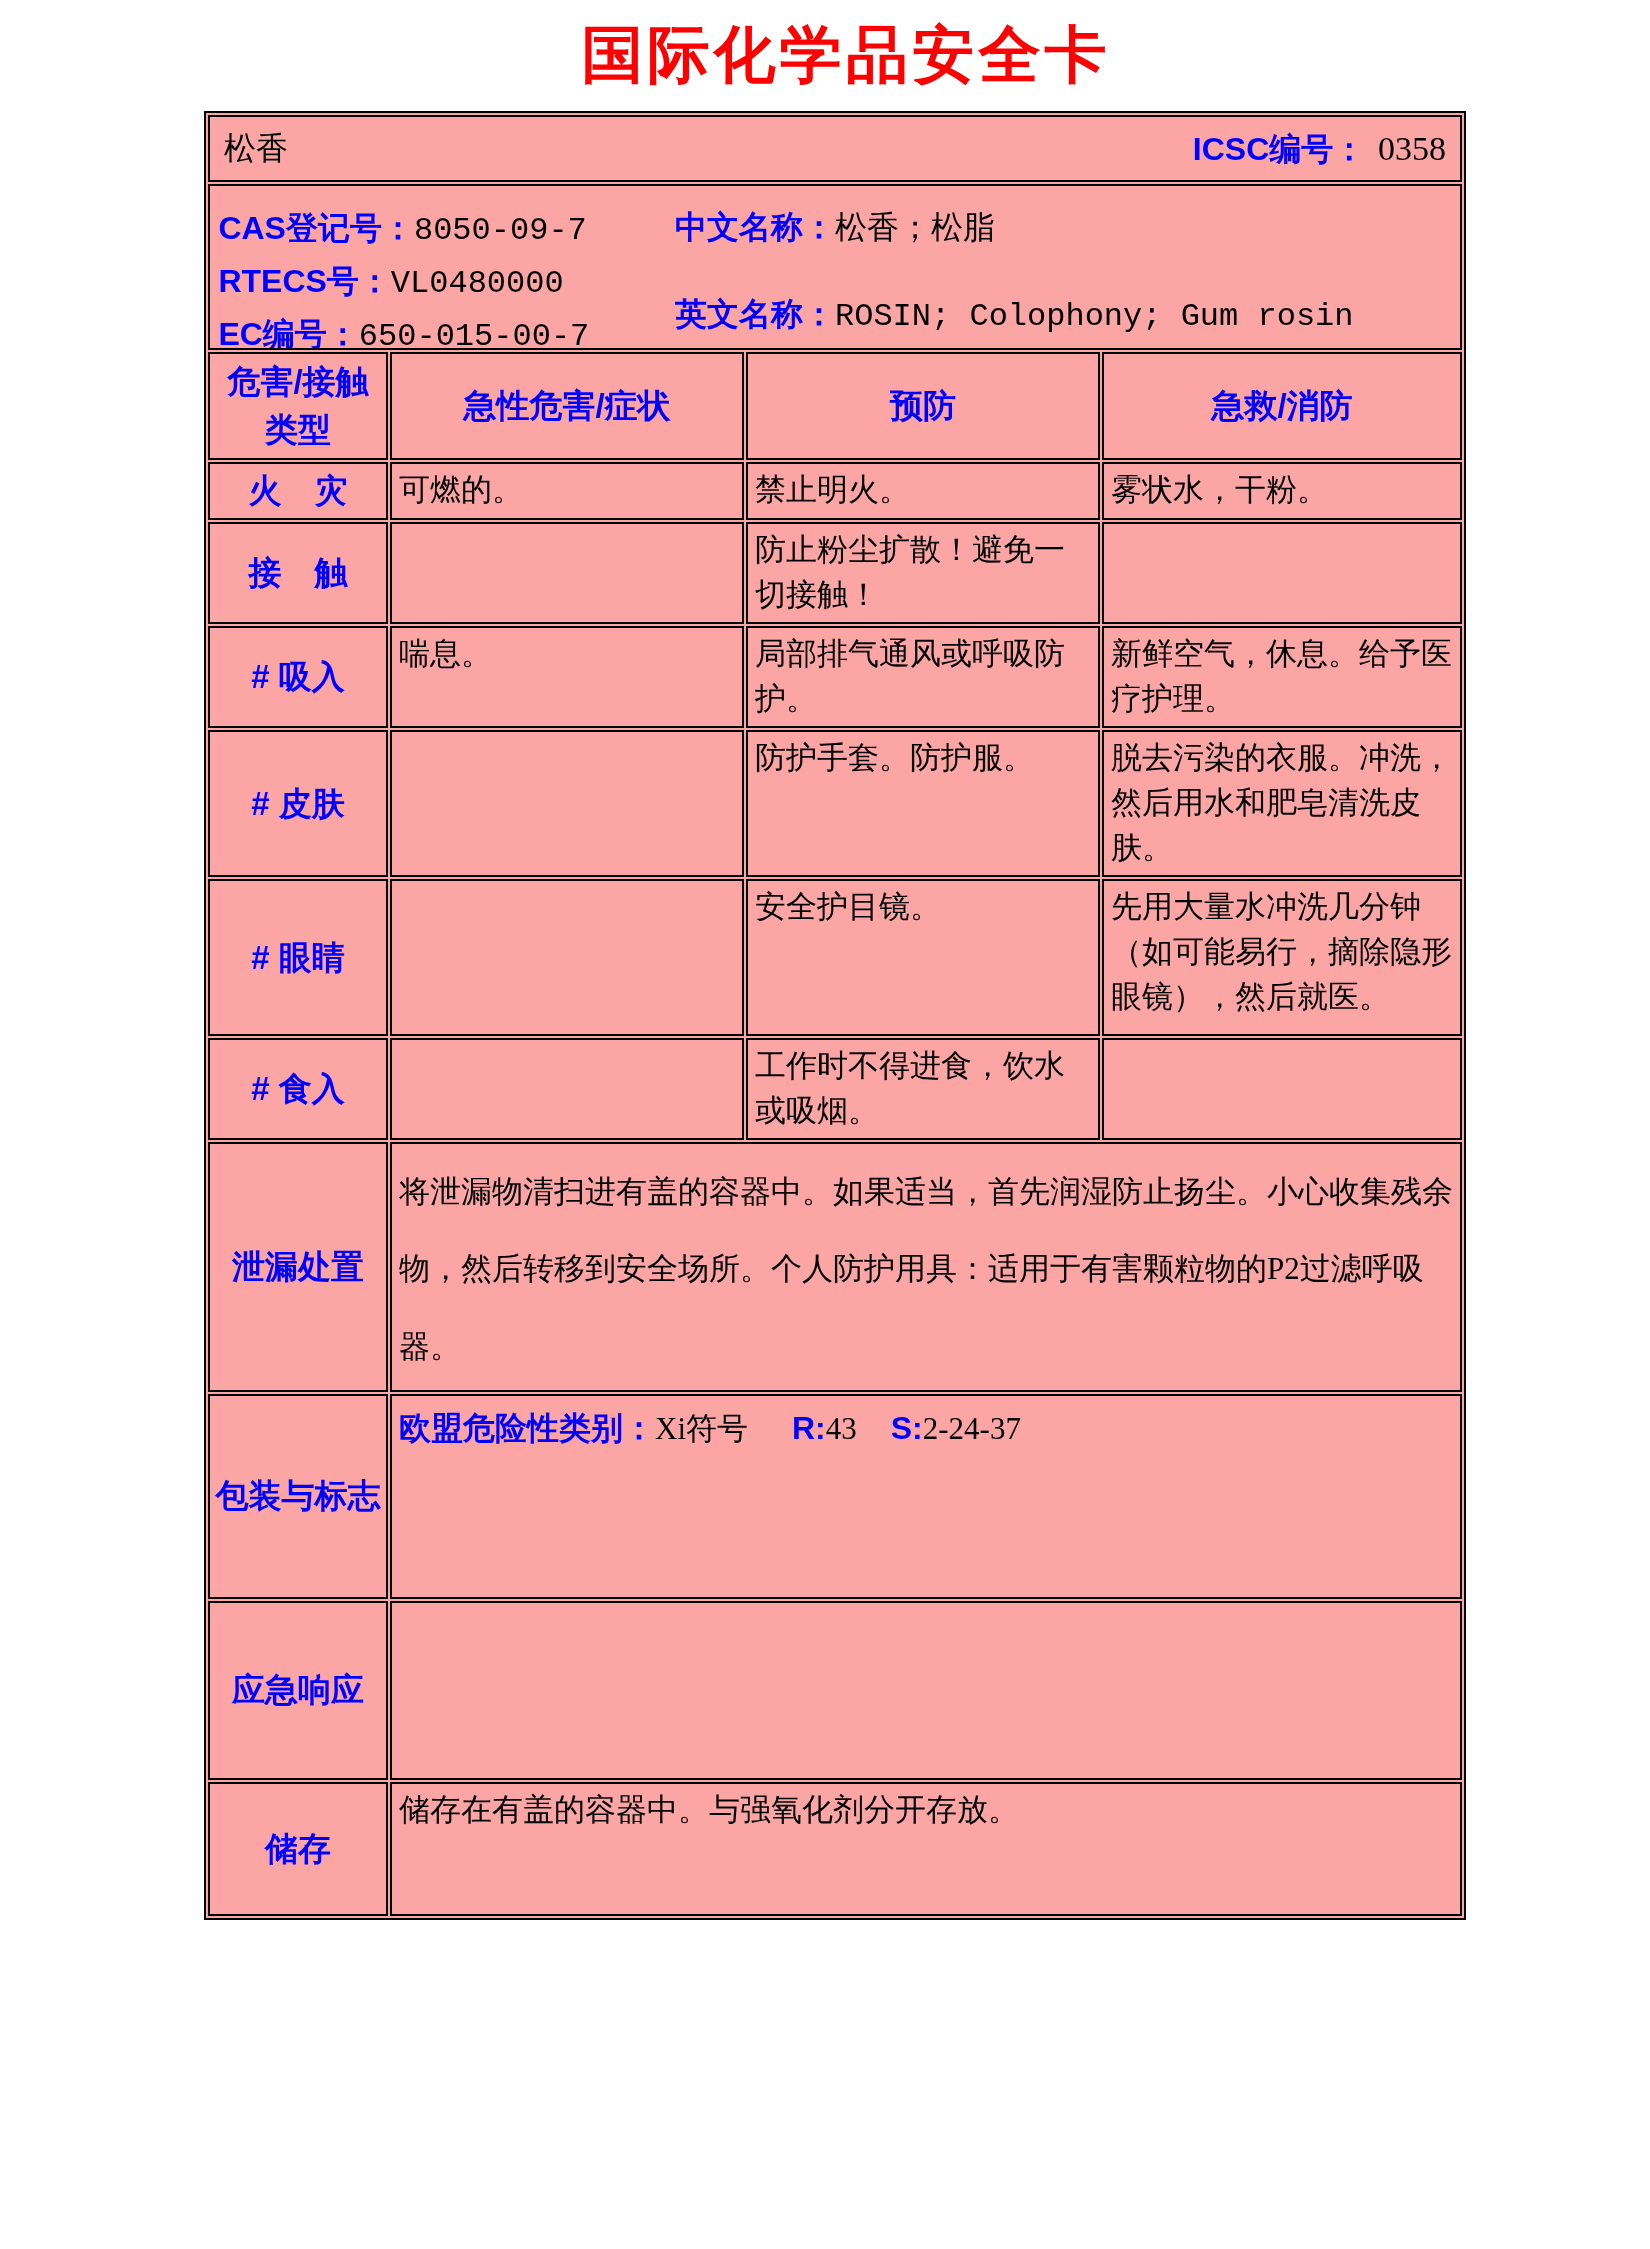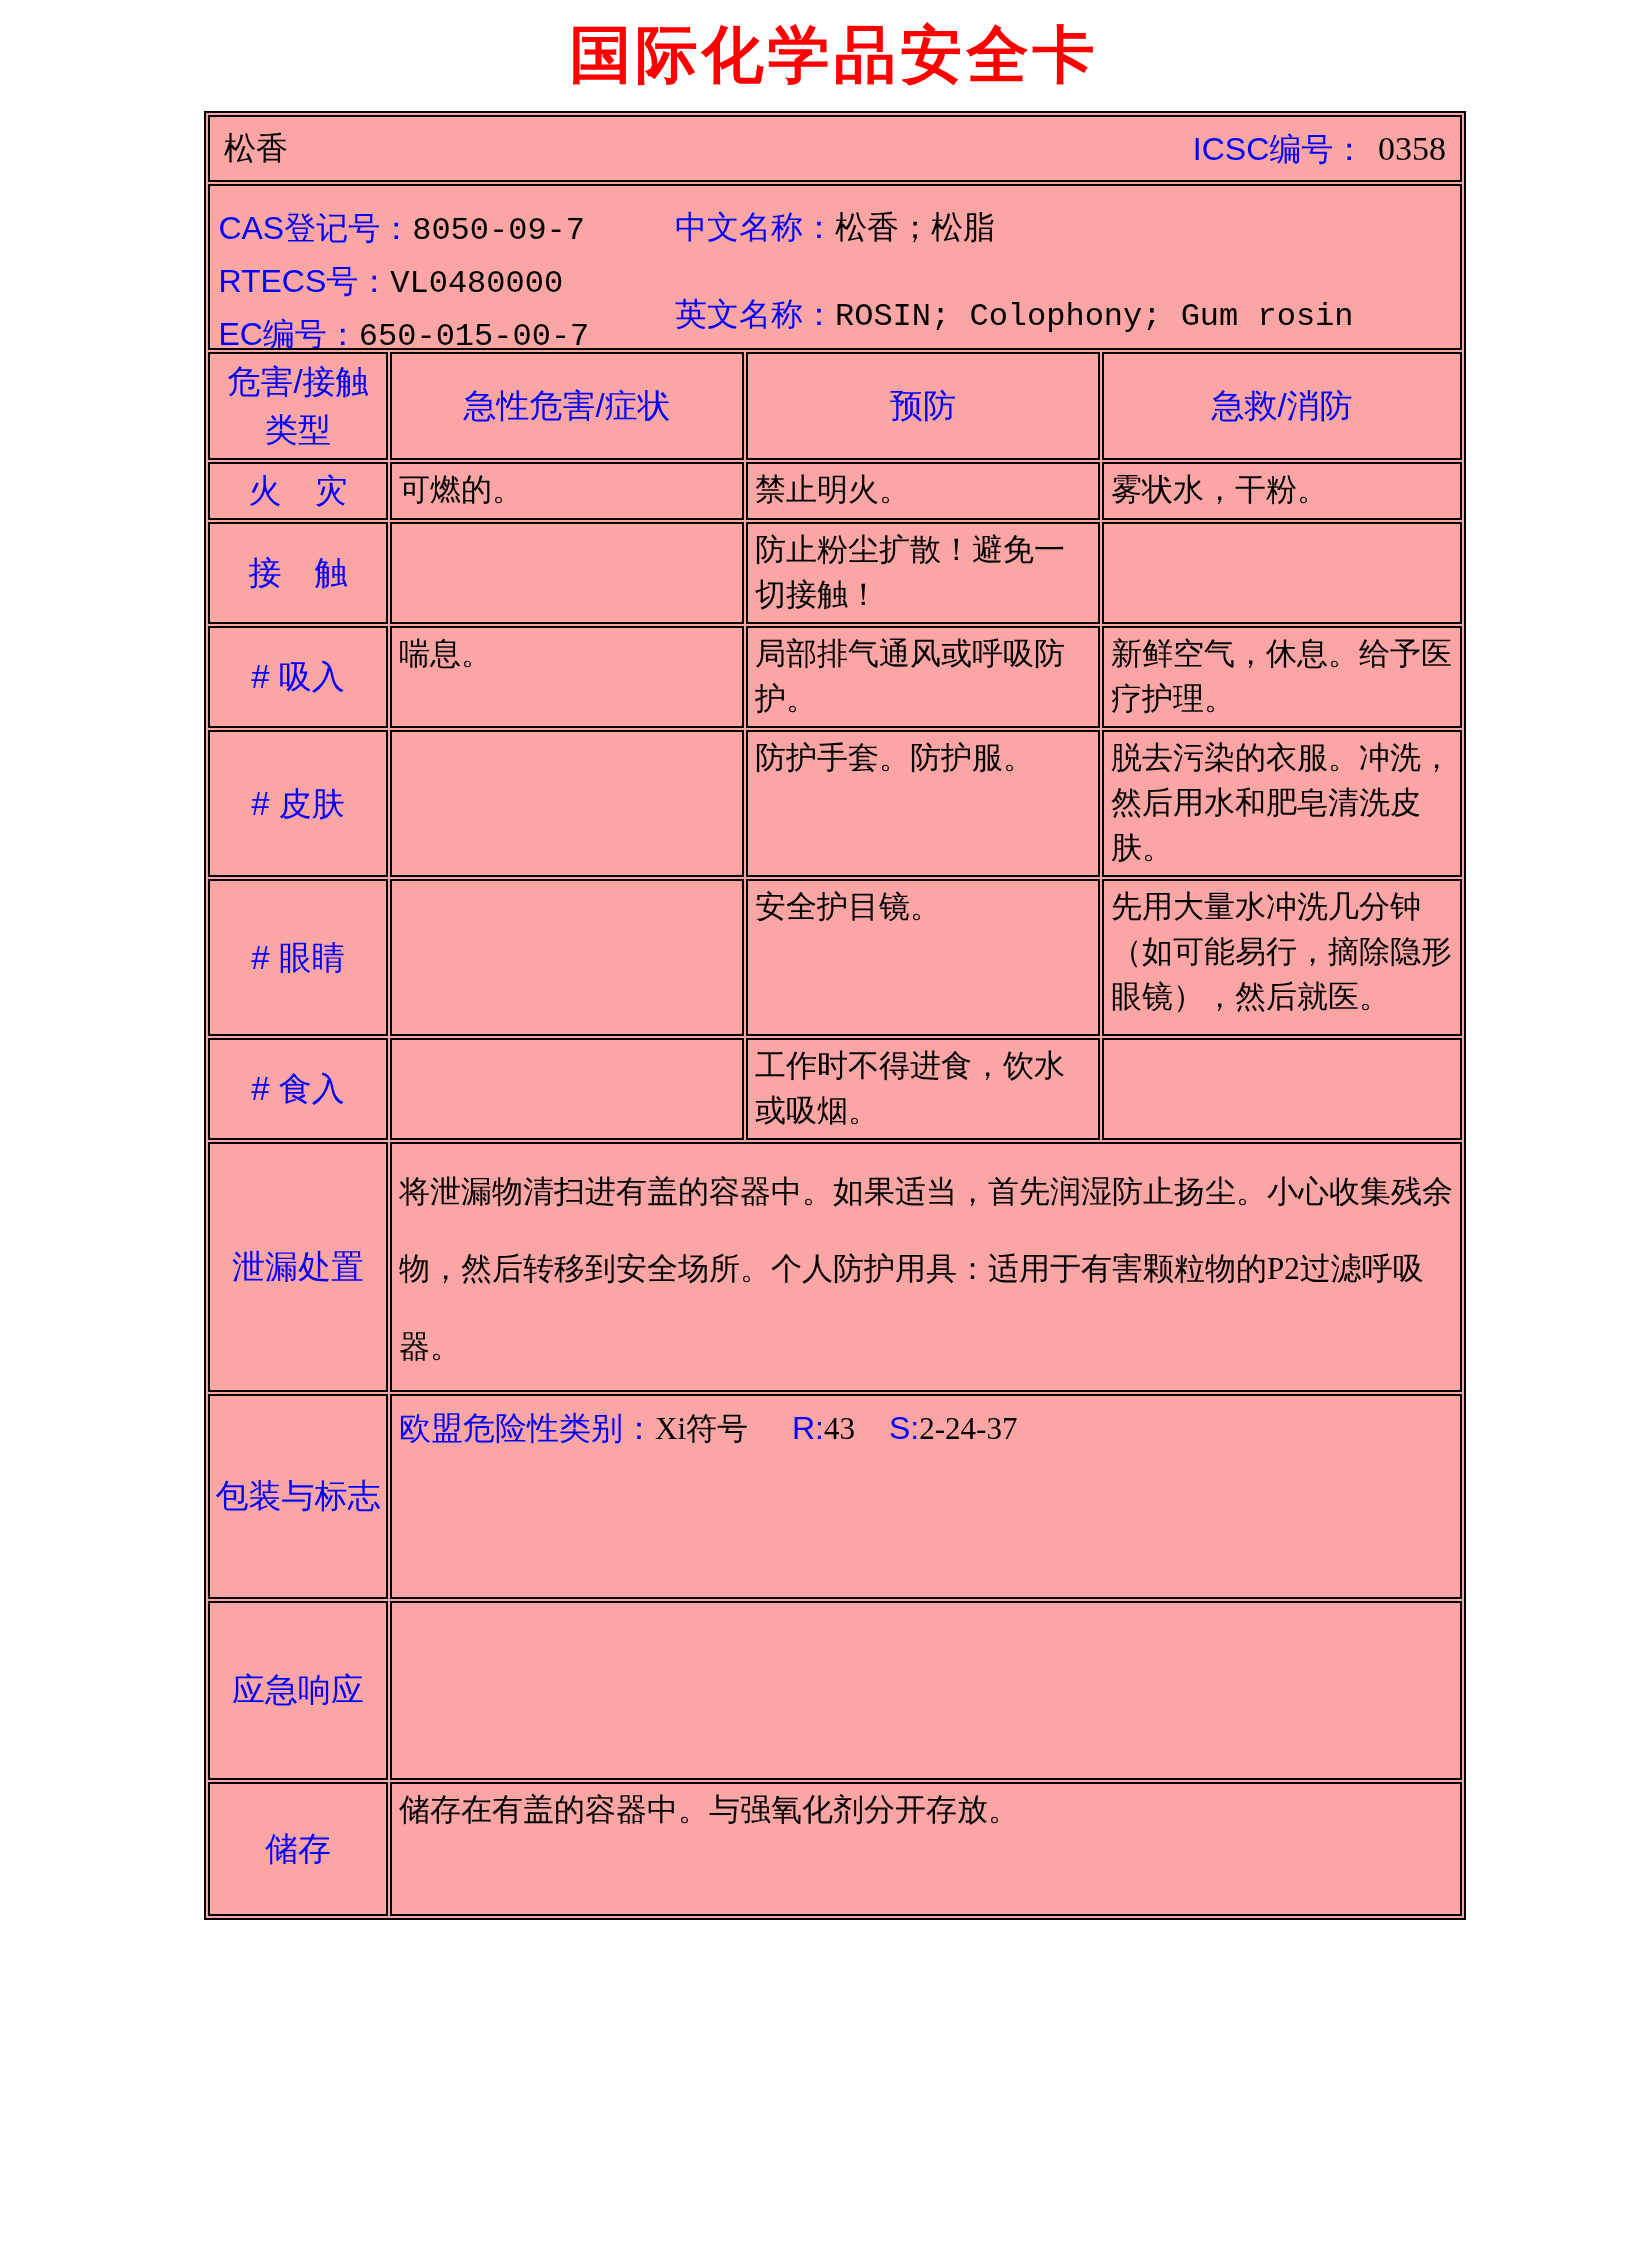--- a/index.html
+++ b/index.html
@@ -2,21 +2,21 @@
 <html style="font-size:11.2px"><head>
 <meta charset="utf-8">
 <style>
   html,body { margin:0; padding:0; background:#fff; }
   body {
     width:1650px; height:2250px; position:relative;
     font-family:"Liberation Serif","DejaVu Serif",serif;
     color:#000;
   }
   .page-title {
-    position:absolute; top:19.7px; left:203px; width:1262px;
+    position:absolute; top:19.7px; left:215px; width:1262px;
     text-align:center; color:#ff0000;
     font-size:62px; line-height:70px; font-weight:bold; letter-spacing:4.2px;
     font-family:"Liberation Serif","DejaVu Serif",serif;
   }
   .doc { position:absolute; top:111px; left:204px; width:1262px; }
   table.card {
     width:100%; table-layout:fixed;
     border-collapse:separate; border-spacing:2.1px;
     border:2.8px solid #000; background:#fca5a5;
   }
@@ -25,21 +25,21 @@
     padding:4.2px 7px;
     vertical-align:top;
     font-size:31px; line-height:1.45;
     overflow:hidden;
     word-break:break-all;
   }
   
   .blue, td.lbl, .hcell {
     color:#0000ff;
     font-family:"Liberation Sans","DejaVu Sans",sans-serif;
-    font-weight:normal;
+    font-weight:bold;
   }
   td.lbl { text-align:center; vertical-align:middle; font-size:33px; padding:2.8px 1.4px; }
   .hcell { text-align:center; vertical-align:middle; font-size:33px; }
   .mono { font-family:"Liberation Mono","DejaVu Sans Mono",monospace; }
   
   tr.h-head    { height:67px;  }
   tr.h-info    { height:166px; }
   tr.h-hhead   { height:96px; }
   tr.h-fire    { height:55px;  }
   tr.h-expl    { height:53px;  }

